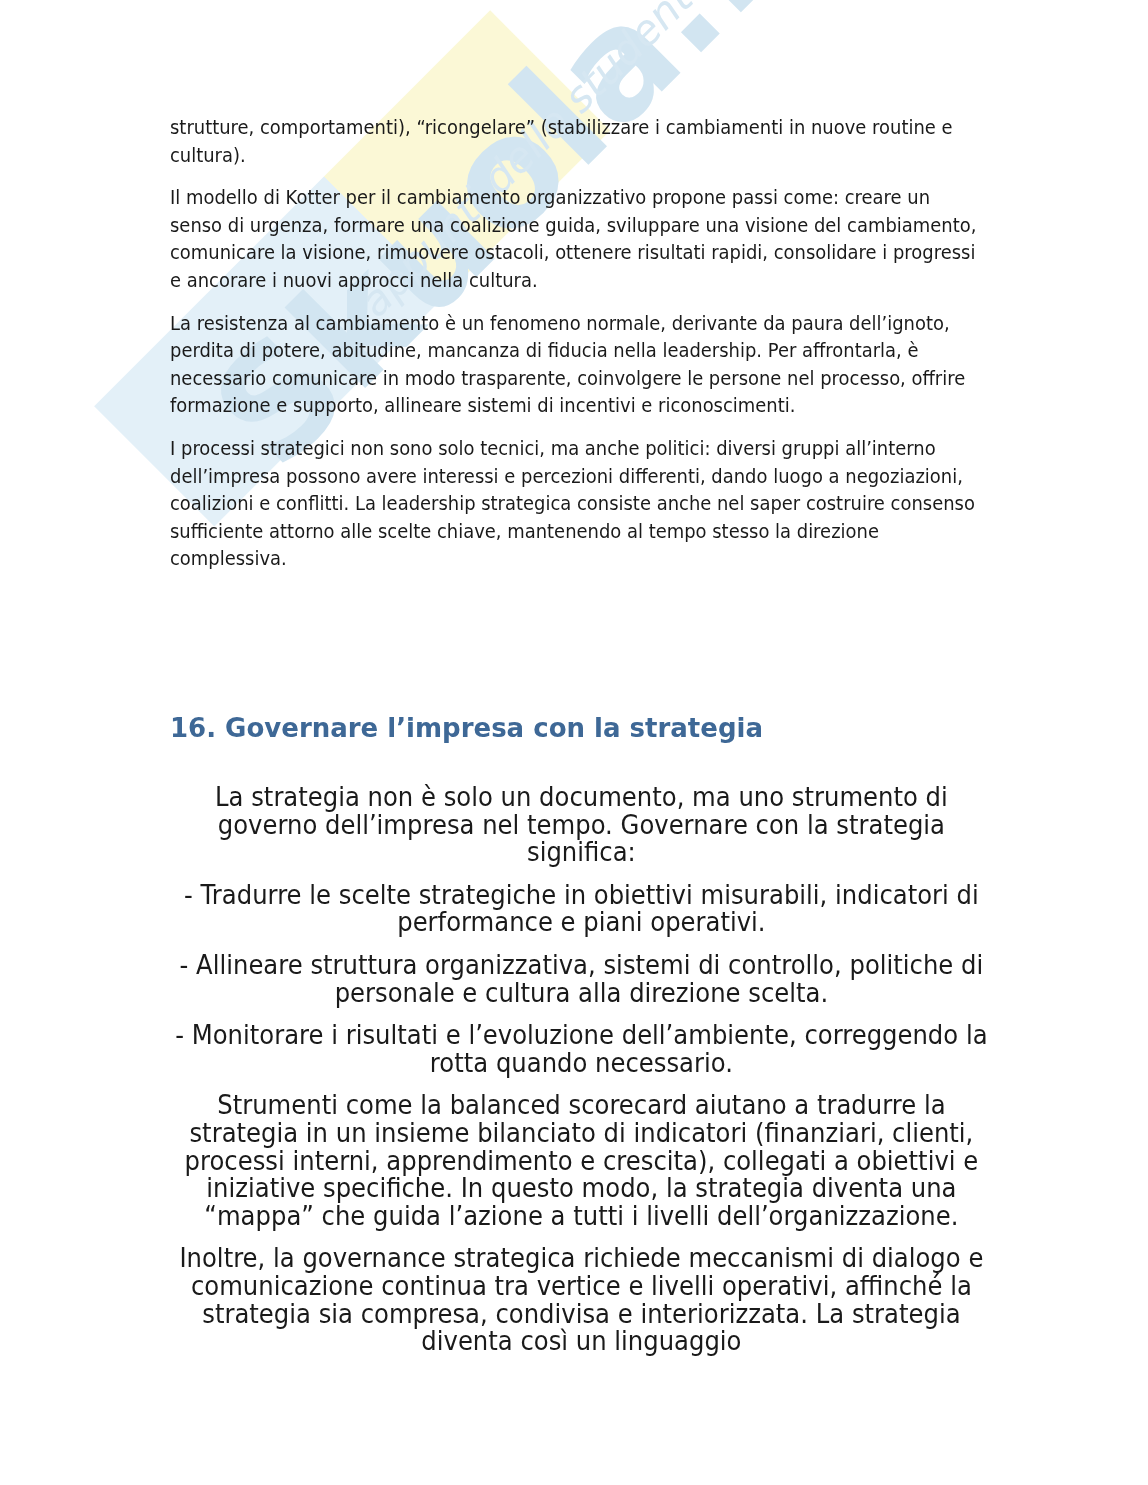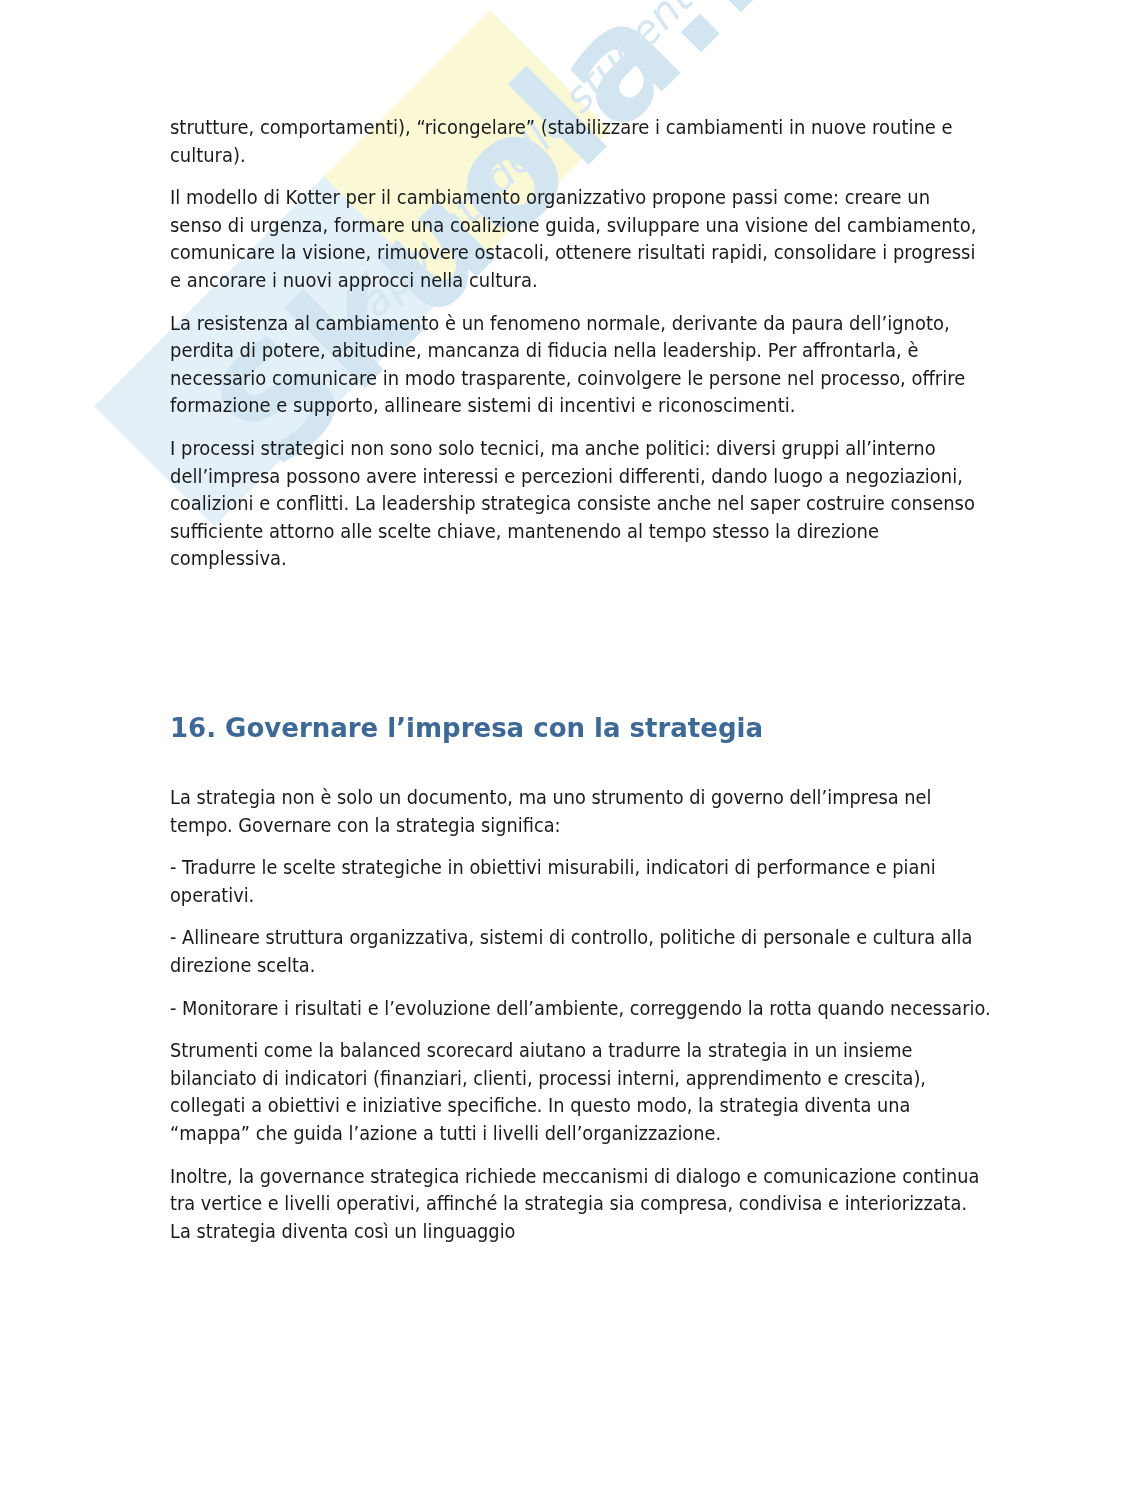--- a/index.html
+++ b/index.html
@@ -33,21 +33,21 @@
     font-family: "DejaVu Sans", sans-serif; font-size: 19.2px; line-height: 27.6px;
     color: #1a1a1a;
   }
   .content p { margin: 0 0 15px 0; transform: scaleX(0.935); transform-origin: 0 0; width: 870px; }
   .heading {
     font-family: "DejaVu Sans", sans-serif; font-weight: bold; font-size: 26px;
     color: #3e6896; margin: 0; line-height: 32px;
   }
   .heading-wrap { position: absolute; left: 170px; top: 712px; z-index: 1; }
   .section2 { position: absolute; left: 170px; top: 784px; width: 830px; z-index: 1;
-    font-family: "DejaVu Sans", sans-serif; font-size: 19px; line-height: 27.6px; color: #1a1a1a; }
+    font-family: "DejaVu Sans", sans-serif; font-size: 26px; line-height: 27.6px; color: #1a1a1a; text-align: center; }
   .section2 p { margin: 0 0 19px 0; transform: scaleX(0.935); transform-origin: 0 0; width: 880px; }
 </style>
 </head>
 <body>
 
 <div class="page">
 
   <div class="watermark">
     <div class="wm-band"></div>
     <div class="wm-big">Skuola.net</div>

